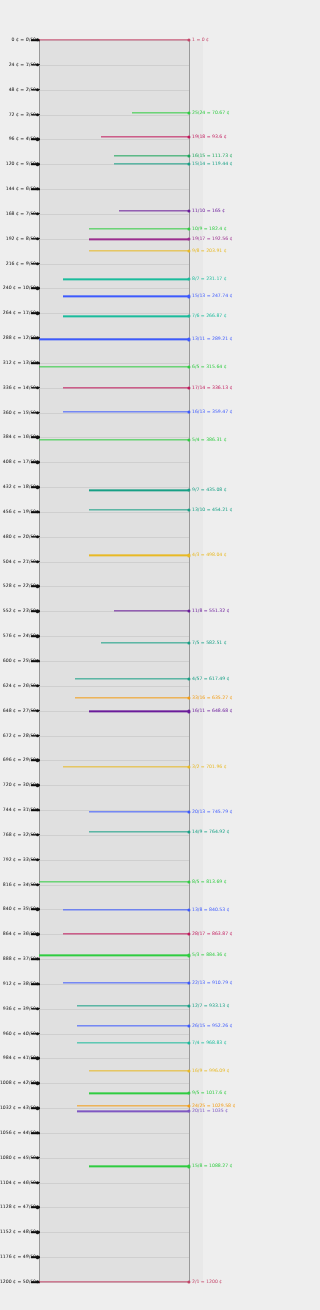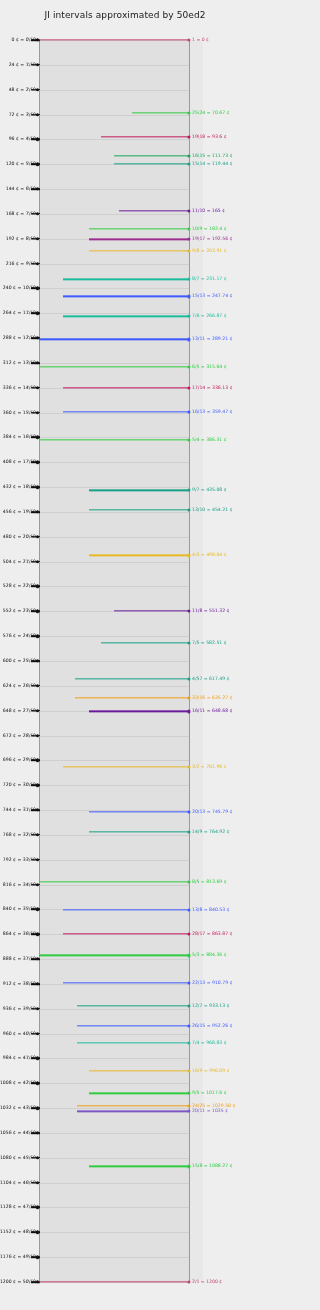--- a/index.html
+++ b/index.html
@@ -89,21 +89,20 @@
     white-space:nowrap;
     transform:translateY(-50%);
     line-height:1;
   }
 </style>
 </head>
 <body>
 
 <div id="chart">
 
-  <div id="title">JI intervals approximated by 50ed2</div>
 
   <div id="plot-band"></div>
   <div id="plot-band-right"></div>
   <div class="axis-spine"></div>
   <div class="axis-spine-r"></div>
 
   <div id="grid-layer">
       <div class="gridline" style="top: 40px;"></div>
       <div class="gridline" style="top: 64.84px;"></div>
       <div class="gridline" style="top: 89.68px;"></div>

